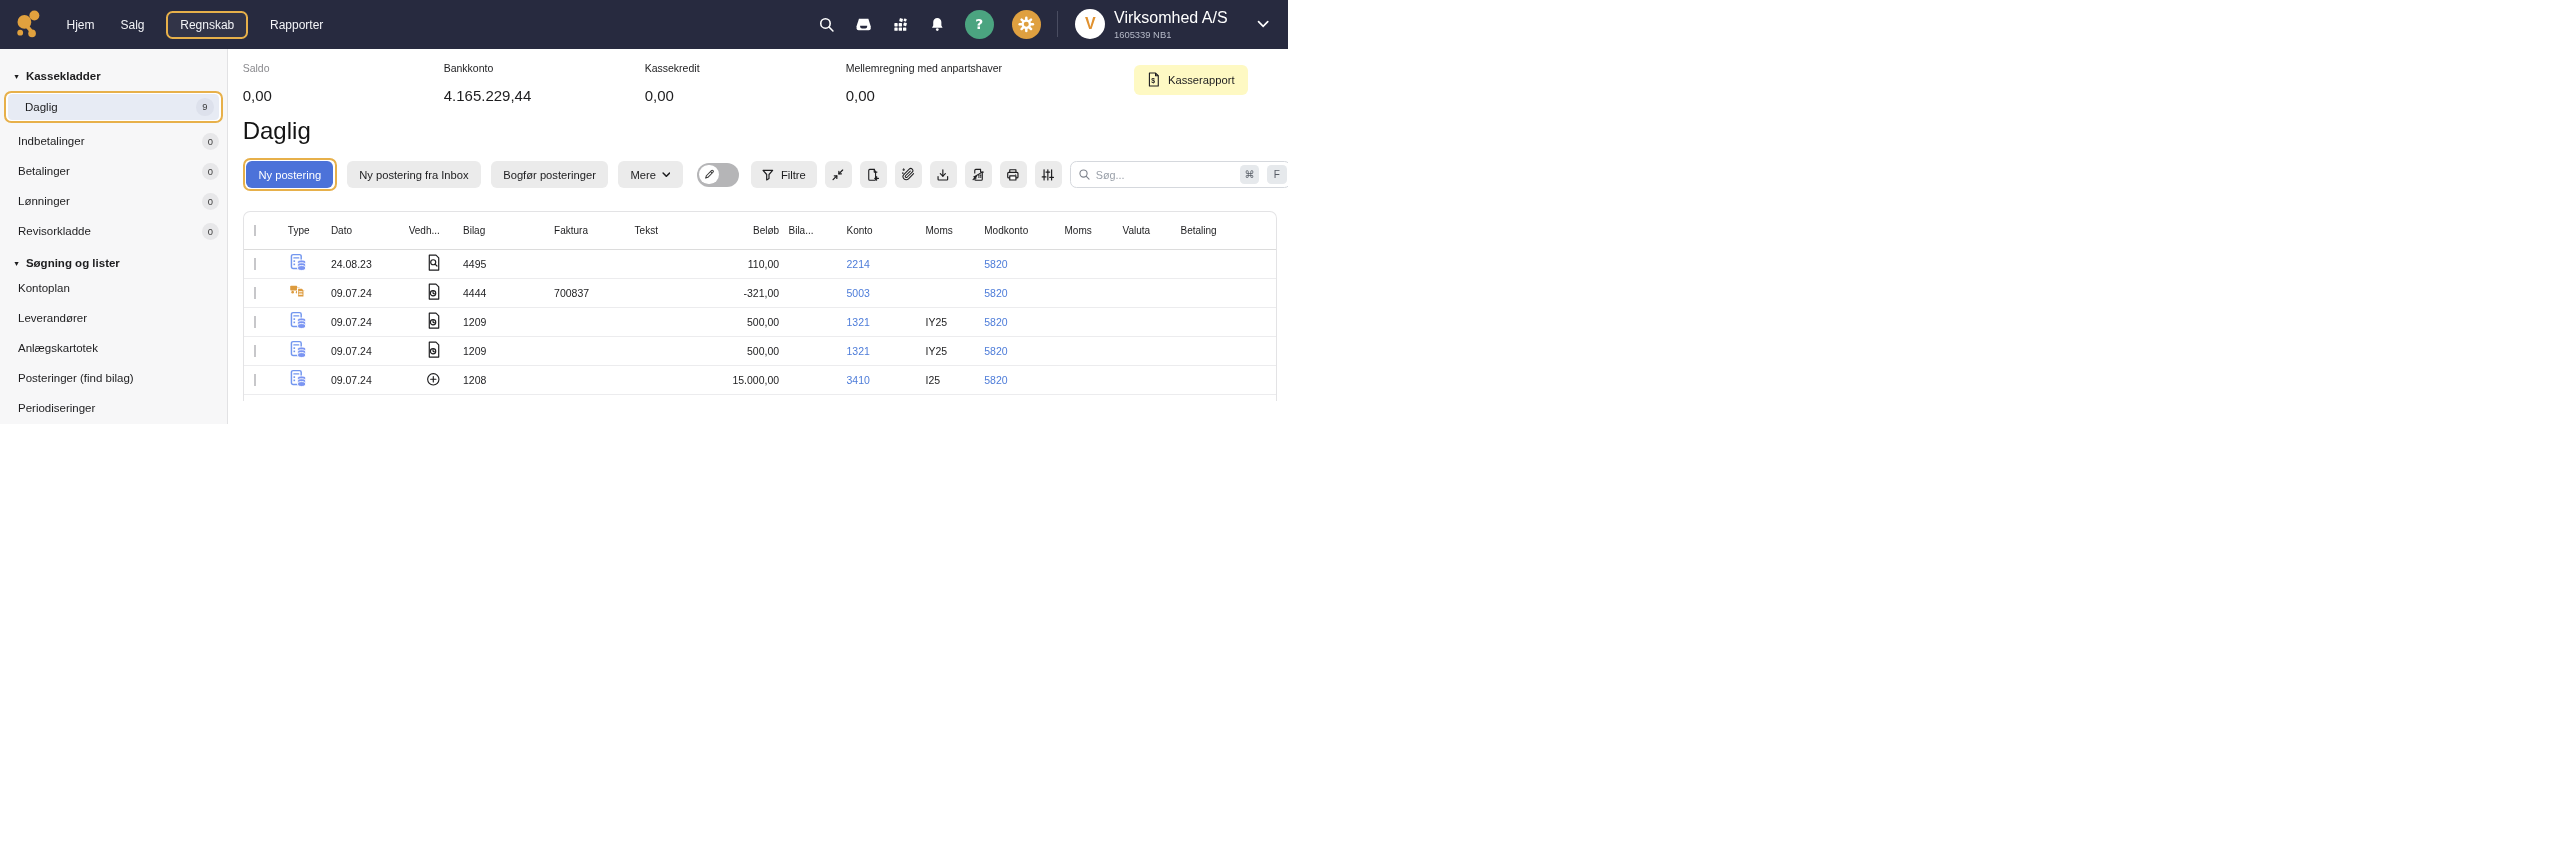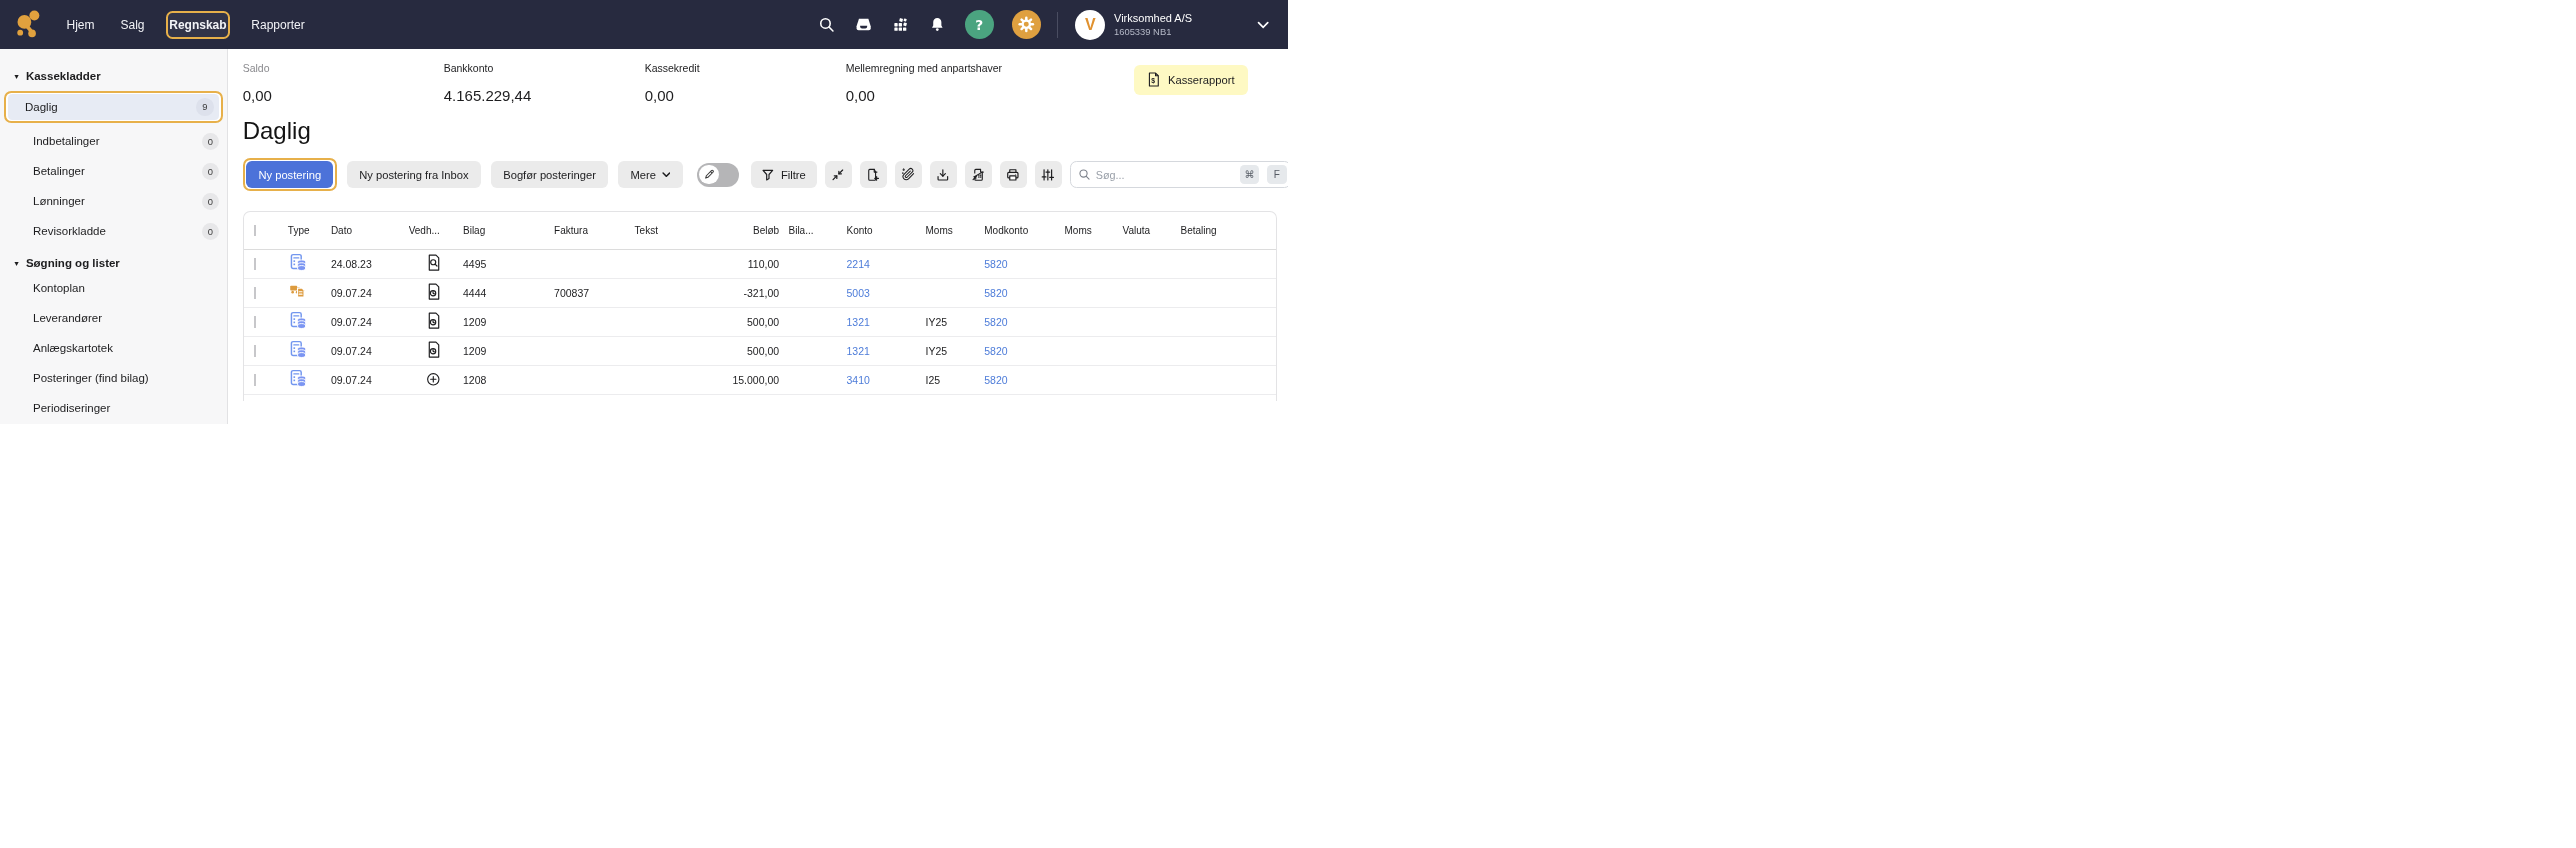--- a/index.html
+++ b/index.html
@@ -4,39 +4,39 @@
 <style>
   * { margin:0; padding:0; box-sizing:border-box; }
   html,body { width:1288px; height:424px; overflow:hidden; }
   body { font-family:"Liberation Sans", sans-serif; background:#fff; color:#1d1d1f; position:relative; }
 
   
   .topbar { position:absolute; left:0; top:0; width:100%; height:49px; background:#272a3f; display:flex; align-items:center; padding:0 19px 0 16px;justify-content:center; }
   .logo { width:26px; height:32px; margin-right:24.5px; flex:0 0 auto; }
   .nav { display:flex; align-items:center; gap:26px; }
   .nav-item { color:#f2f3f7; font-size:12px; cursor:pointer; }
-  .nav-annotation { border:2.2px solid #e7b04a; border-radius:6.5px; padding:5px 1px; background:rgba(255,255,255,.05); margin:0 -4.3px;font-weight:bold; }
+  .nav-annotation { border:2.2px solid #e7b04a; border-radius:6.5px; padding:5px 12px; background:rgba(255,255,255,.05); margin:0 -4.3px; }
   .topbar-right { margin-left:auto; display:flex; align-items:center; gap:18px; }
   .tb-icon { width:19px; height:19px; display:flex; align-items:center; justify-content:center; cursor:pointer; }
   .tb-circle { width:29px; height:29px; border-radius:50%; display:flex; align-items:center; justify-content:center; cursor:pointer; }
   .tb-circle.help { background:#4ba480; color:#fff; font-size:13.7px; font-weight:bold; font-family:"DejaVu Sans",sans-serif; }
   .tb-circle.settings { background:#dfa040; }
   .tb-divider { width:0.7px; height:26px; background:#4a4d61; margin:0 0 0 -2.2px; }
   .account { display:flex; align-items:center; gap:8.7px; cursor:pointer; }
   .avatar { width:30px; height:30px; border-radius:50%; background:#fff; display:flex; align-items:center; justify-content:center; }
   .avatar span { color:#e0912f; font-weight:bold; font-size:16px; }
   .account-text { display:flex; flex-direction:column; gap:1.4px; width:134px; }
-  .account-name { color:#fff; font-size:11px; }
+  .account-name { color:#fff; font-size:16px; }
   .account-org { color:#b6bac8; font-size:9.4px; }
 
   
   .sidebar { position:absolute; left:0; top:49px; bottom:0; width:228px; background:#f7f7f8; border-right:0.7px solid #e2e2e4; padding-top:17.3px; }
   .sb-section-header { display:flex; align-items:center; gap:5.8px; padding:4.3px 0 4.3px 13px; font-weight:bold; font-size:11.5px; cursor:pointer; height:20px; }
   .sb-caret { font-size:7.2px; line-height:1; }
-  .sb-item { display:flex; align-items:center; height:30px; padding:0 8px 0 33px; font-size:11.5px; cursor:pointer; }
+  .sb-item { display:flex; align-items:center; height:30px; padding:0 8px 0 18px; font-size:11.5px; cursor:pointer; }
   .sb-item .label { flex:1; }
   .badge { min-width:17.3px; height:17.3px; border-radius:8.7px; background:#e7e7e9; color:#3a3a3a; font-size:9.4px; display:flex; align-items:center; justify-content:center; padding:0 2.9px; }
   .sb-annotation { margin:4.3px 4.3px 2.9px 4.3px; border:2.2px solid #e7b04a; border-radius:7.2px; background:#fff; padding:1.4px; }
   .sb-item.selected { background:#e7ebf4; border-radius:4.3px; height:26px; padding:0 5.8px 0 17.3px; }
   .sb-item.selected .badge { background:#dde1ec; }
   .sb-gap { height:7.2px; }
 
   
   .main { position:absolute; left:229px; top:49px; right:0; bottom:0; padding:0 11.5px 0 13.7px; background:#fff; }
 

